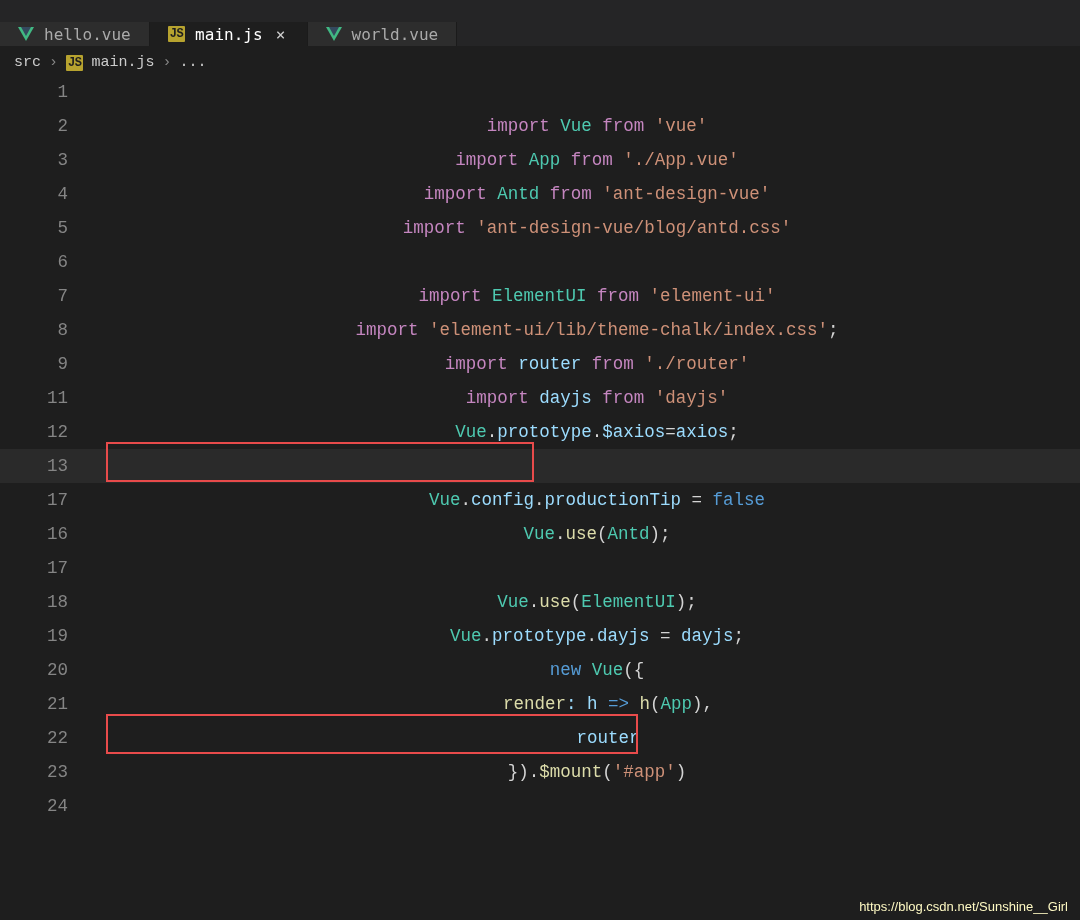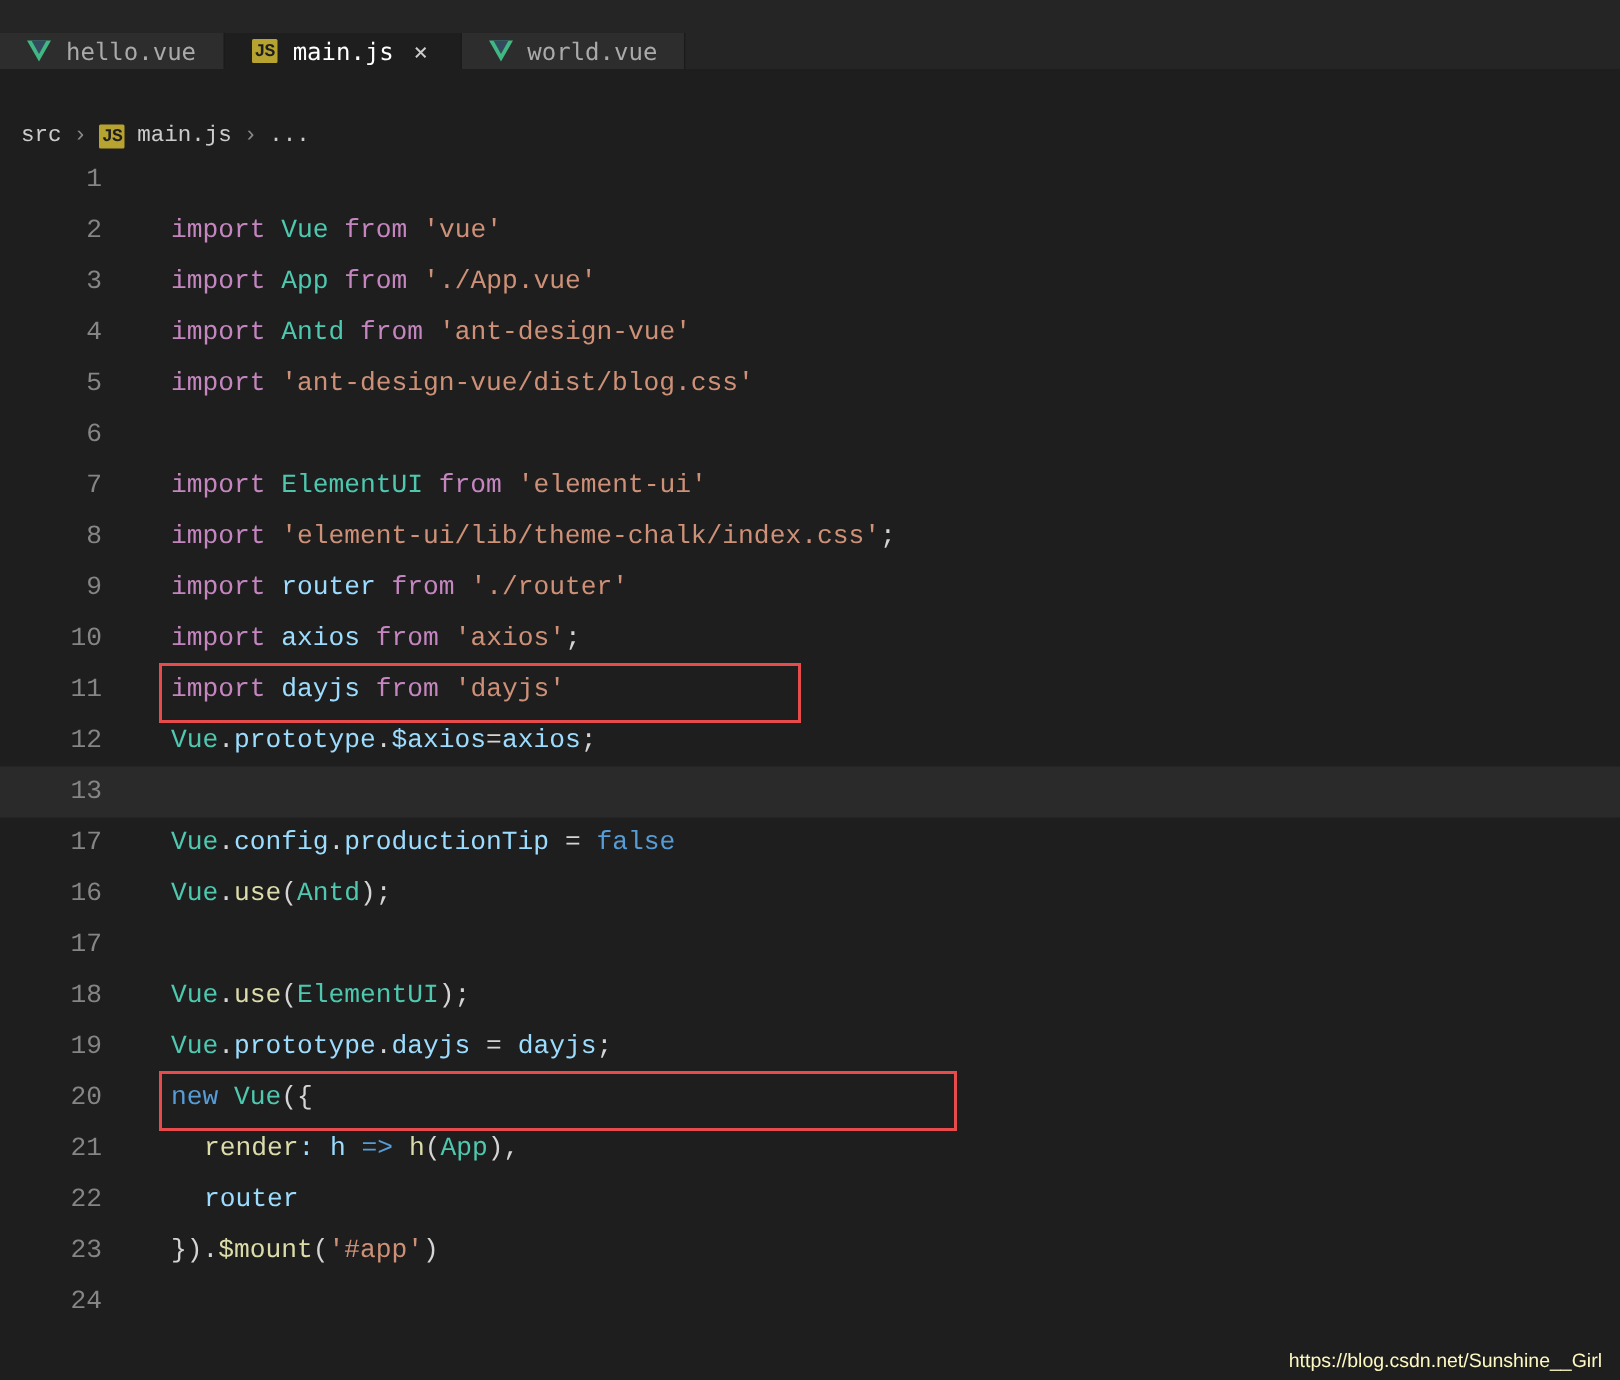--- a/index.html
+++ b/index.html
@@ -24,30 +24,30 @@
   }
   html,body{margin:0;padding:0;background:var(--bg);color:var(--text);font-family:Consolas,"Courier New",monospace;font-size:17.5px;width:1080px;height:920px;overflow:hidden;}
   .tabbar{display:flex;height:46px;background:var(--tabbar);align-items:stretch;}
   .tab{display:flex;align-items:center;gap:10px;padding:2px 18px;background:var(--tab-inactive);color:#aaa;border-right:1px solid #1b1b1b;font-family:Consolas,monospace;font-size:16px;margin-top:22px;}
   .tab.active{background:var(--tab-active);color:#fff;}
   .tab .close{width:16px;color:#ccc;text-align:center;}
   .vue-glyph{width:16px;height:14px;position:relative;display:inline-block;}
   .vue-glyph::before{content:"";position:absolute;left:0;top:0;border-left:8px solid transparent;border-right:8px solid transparent;border-top:14px solid #41b883;}
   .vue-glyph::after{content:"";position:absolute;left:3px;top:0;border-left:5px solid transparent;border-right:5px solid transparent;border-top:9px solid #34495e;}
   .js-icon{background:#b7a32f;color:#1e1e1e;font-weight:bold;font-size:12px;padding:1px 2px;border-radius:1px;letter-spacing:-0.5px;font-family:Liberation Mono, monospace;}
-  .breadcrumb{display:flex;align-items:center;gap:8px;padding:8px 14px 4px 14px;font-size:15px;color:var(--breadcrumb);margin-top:28px;}
+  .breadcrumb{display:flex;align-items:center;gap:8px;padding:8px 14px 4px 14px;font-size:15px;color:var(--breadcrumb);}
   .breadcrumb .sep{color:#888;}
   .editor{position:relative;padding-left:0;}
   .line{display:flex;align-items:flex-start;height:34px;line-height:34px;white-space:pre;}
   .line.current{background:#2a2a2a;}
   .num{width:68px;text-align:right;color:var(--linenum);padding-right:10px;user-select:none;flex-shrink:0;}
   .gut{width:8px;flex-shrink:0;}
   .gut.g{background:var(--gutter-green);}
   .gut.b{background:var(--gutter-blue);}
-  .codecell{padding-left:28px;position:relative;flex:1;}
+  .codecell{padding-left:28px;position:relative;flex:1;text-align:center;}
   .kw{color:var(--kw);}
   .va{color:var(--var);}
   .cl{color:var(--cls);}
   .st{color:var(--str);}
   .fn{color:var(--fn);}
   .co{color:var(--const);}
   .pu{color:var(--punct);}
   .watermark{position:absolute;right:12px;bottom:6px;color:#fef9c3;font-size:13px;font-family:Arial,sans-serif;margin-top:46px;}
   .redbox{position:absolute;border:2.5px solid #e84b4b;pointer-events:none;}
 </style>
@@ -77,26 +77,25 @@
   <span>main.js</span>
   <span class="sep">›</span>
   <span>...</span>
 </div>
 
 <div class="editor" id="editor">
     <div class="line"><span class="num">1</span><span class="gut g"></span><span class="codecell"></span></div>
     <div class="line"><span class="num">2</span><span class="gut "></span><span class="codecell"><span class="kw">import</span><span class="pu"> </span><span class="cl">Vue</span><span class="pu"> </span><span class="kw">from</span><span class="pu"> </span><span class="st">'vue'</span></span></div>
     <div class="line"><span class="num">3</span><span class="gut "></span><span class="codecell"><span class="kw">import</span><span class="pu"> </span><span class="cl">App</span><span class="pu"> </span><span class="kw">from</span><span class="pu"> </span><span class="st">'./App.vue'</span></span></div>
     <div class="line"><span class="num">4</span><span class="gut g"></span><span class="codecell"><span class="kw">import</span><span class="pu"> </span><span class="cl">Antd</span><span class="pu"> </span><span class="kw">from</span><span class="pu"> </span><span class="st">'ant-design-vue'</span></span></div>
-    <div class="line"><span class="num">5</span><span class="gut g"></span><span class="codecell"><span class="kw">import</span><span class="pu"> </span><span class="st">'ant-design-vue/dist/blog.css'</span></span></div>
+    <div class="line"><span class="num">5</span><span class="gut g"></span><span class="codecell"><span class="kw">import</span><span class="pu"> </span><span class="st">'ant-design-vue/blog/antd.css'</span></span></div>
     <div class="line"><span class="num">6</span><span class="gut "></span><span class="codecell"></span></div>
     <div class="line"><span class="num">7</span><span class="gut g"></span><span class="codecell"><span class="kw">import</span><span class="pu"> </span><span class="cl">ElementUI</span><span class="pu"> </span><span class="kw">from</span><span class="pu"> </span><span class="st">'element-ui'</span></span></div>
     <div class="line"><span class="num">8</span><span class="gut g"></span><span class="codecell"><span class="kw">import</span><span class="pu"> </span><span class="st">'element-ui/lib/theme-chalk/index.css'</span><span class="pu">;</span></span></div>
     <div class="line"><span class="num">9</span><span class="gut g"></span><span class="codecell"><span class="kw">import</span><span class="pu"> </span><span class="va">router</span><span class="pu"> </span><span class="kw">from</span><span class="pu"> </span><span class="st">'./router'</span></span></div>
-    <div class="line"><span class="num">10</span><span class="gut "></span><span class="codecell"><span class="kw">import</span><span class="pu"> </span><span class="va">axios</span><span class="pu"> </span><span class="kw">from</span><span class="pu"> </span><span class="st">'axios'</span><span class="pu">;</span></span></div>
     <div class="line"><span class="num">11</span><span class="gut b"></span><span class="codecell"><span class="kw">import</span><span class="pu"> </span><span class="va">dayjs</span><span class="pu"> </span><span class="kw">from</span><span class="pu"> </span><span class="st">'dayjs'</span></span></div>
     <div class="line"><span class="num">12</span><span class="gut g"></span><span class="codecell"><span class="cl">Vue</span><span class="pu">.</span><span class="va">prototype</span><span class="pu">.</span><span class="va">$axios</span><span class="pu">=</span><span class="va">axios</span><span class="pu">;</span></span></div>
     <div class="line current"><span class="num">13</span><span class="gut g"></span><span class="codecell"></span></div>
     <div class="line"><span class="num">17</span><span class="gut "></span><span class="codecell"><span class="cl">Vue</span><span class="pu">.</span><span class="va">config</span><span class="pu">.</span><span class="va">productionTip</span><span class="pu"> = </span><span class="co">false</span></span></div>
     <div class="line"><span class="num">16</span><span class="gut g"></span><span class="codecell"><span class="cl">Vue</span><span class="pu">.</span><span class="fn">use</span><span class="pu">(</span><span class="cl">Antd</span><span class="pu">);</span></span></div>
     <div class="line"><span class="num">17</span><span class="gut "></span><span class="codecell"></span></div>
     <div class="line"><span class="num">18</span><span class="gut "></span><span class="codecell"><span class="cl">Vue</span><span class="pu">.</span><span class="fn">use</span><span class="pu">(</span><span class="cl">ElementUI</span><span class="pu">);</span></span></div>
     <div class="line"><span class="num">19</span><span class="gut b"></span><span class="codecell"><span class="cl">Vue</span><span class="pu">.</span><span class="va">prototype</span><span class="pu">.</span><span class="va">dayjs</span><span class="pu"> = </span><span class="va">dayjs</span><span class="pu">;</span></span></div>
     <div class="line"><span class="num">20</span><span class="gut g"></span><span class="codecell"><span class="co">new</span><span class="pu"> </span><span class="cl">Vue</span><span class="pu">({</span></span></div>
     <div class="line"><span class="num">21</span><span class="gut "></span><span class="codecell" style="padding-left: 50px;"><span class="fn">render</span><span class="va">:</span><span class="pu"> </span><span class="va">h</span><span class="pu"> </span><span class="co">=&gt;</span><span class="pu"> </span><span class="fn">h</span><span class="pu">(</span><span class="cl">App</span><span class="pu">),</span></span></div>

